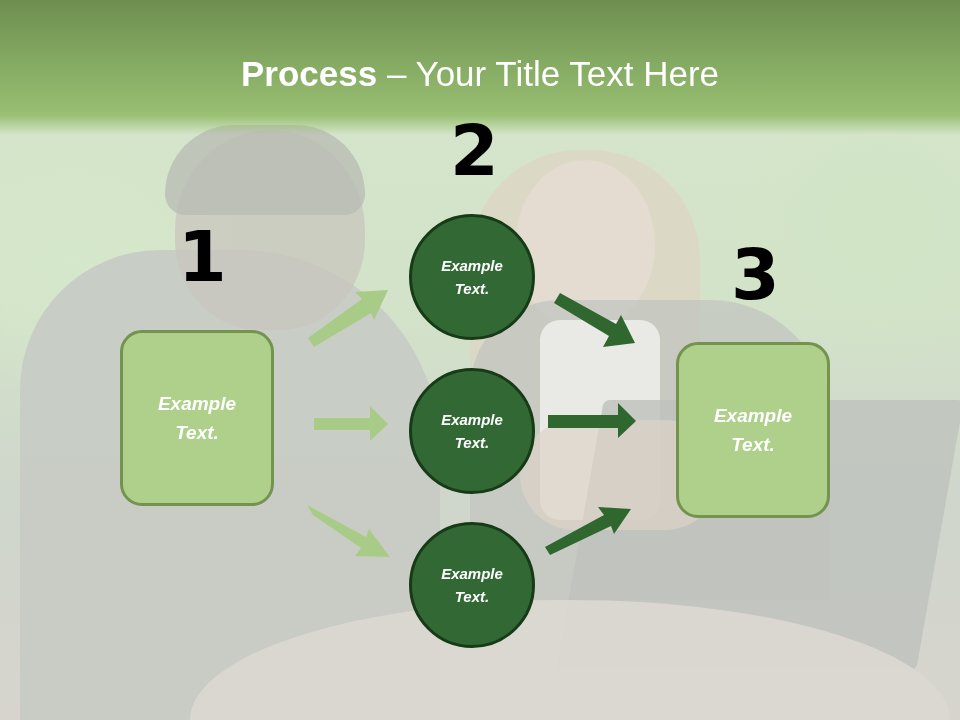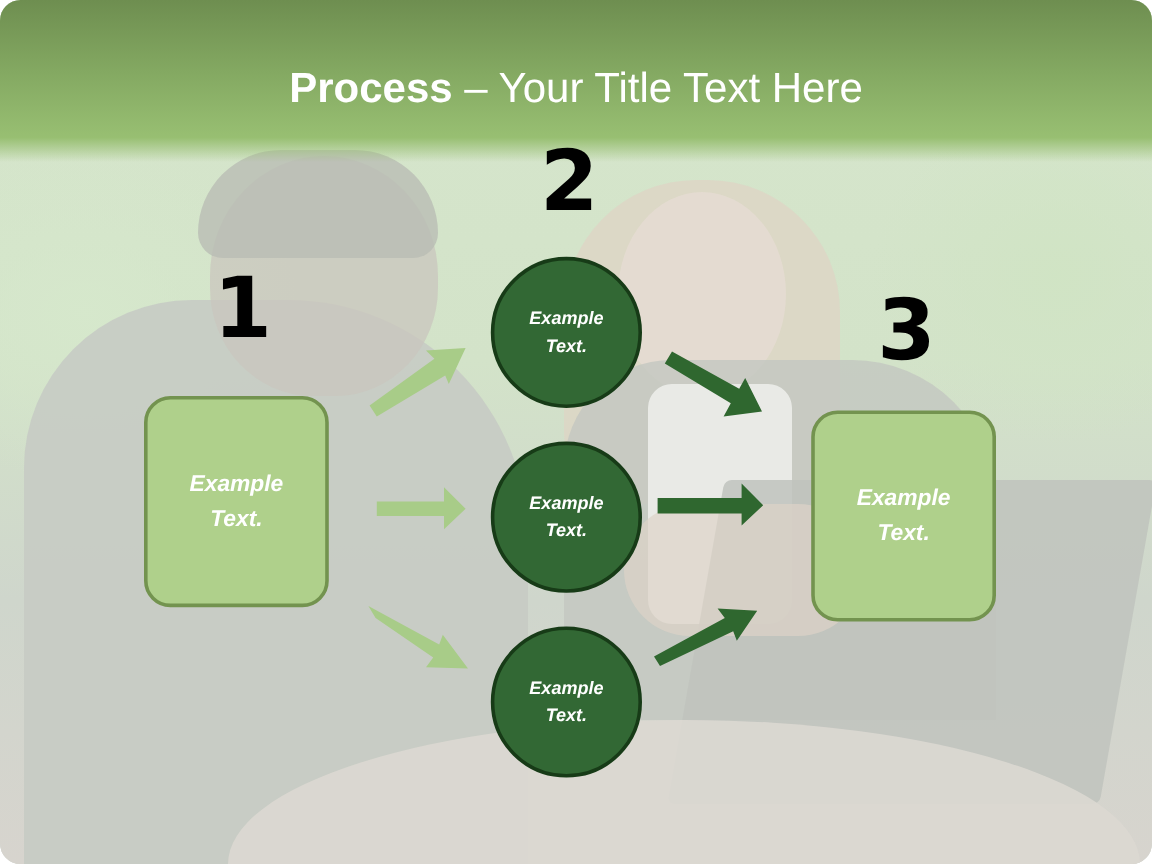--- a/index.html
+++ b/index.html
@@ -1,18 +1,18 @@
 <!DOCTYPE html>
 <html><head>
 <meta charset="utf-8">
 <style>
   html, body { margin: 0; padding: 0; }
   body { width: 960px; height: 720px; overflow: hidden; position: relative; font-family: "Liberation Sans", "DejaVu Sans", sans-serif; }
   .slide { position: absolute; left: 0; top: 0; width: 960px; height: 720px; overflow: hidden;
-    background: #cdd3cb; border-radius: 17px; }
+    background: #cdd3cb; }
   
   .bg-grass { position: absolute; left: 0; top: 0; width: 960px; height: 720px;
     background:
       radial-gradient(ellipse 260px 200px at 70px 260px, rgba(214,232,204,0.95), rgba(214,232,204,0) 70%),
       radial-gradient(ellipse 220px 200px at 880px 230px, rgba(208,228,196,0.95), rgba(208,228,196,0) 70%),
       linear-gradient(180deg, #d6e6cc 0px, #d3e3c9 300px, #cfd6cc 500px, #d7d4ce 720px); }
   .bg-man { position: absolute; left: 20px; top: 250px; width: 420px; height: 480px;
     background: #c6cbc4; border-radius: 140px 200px 0 0; opacity: 0.9; }
   .bg-man-head { position: absolute; left: 175px; top: 130px; width: 190px; height: 200px;
     background: #c9c6bd; border-radius: 50% 50% 45% 45%; opacity: 0.75; }

